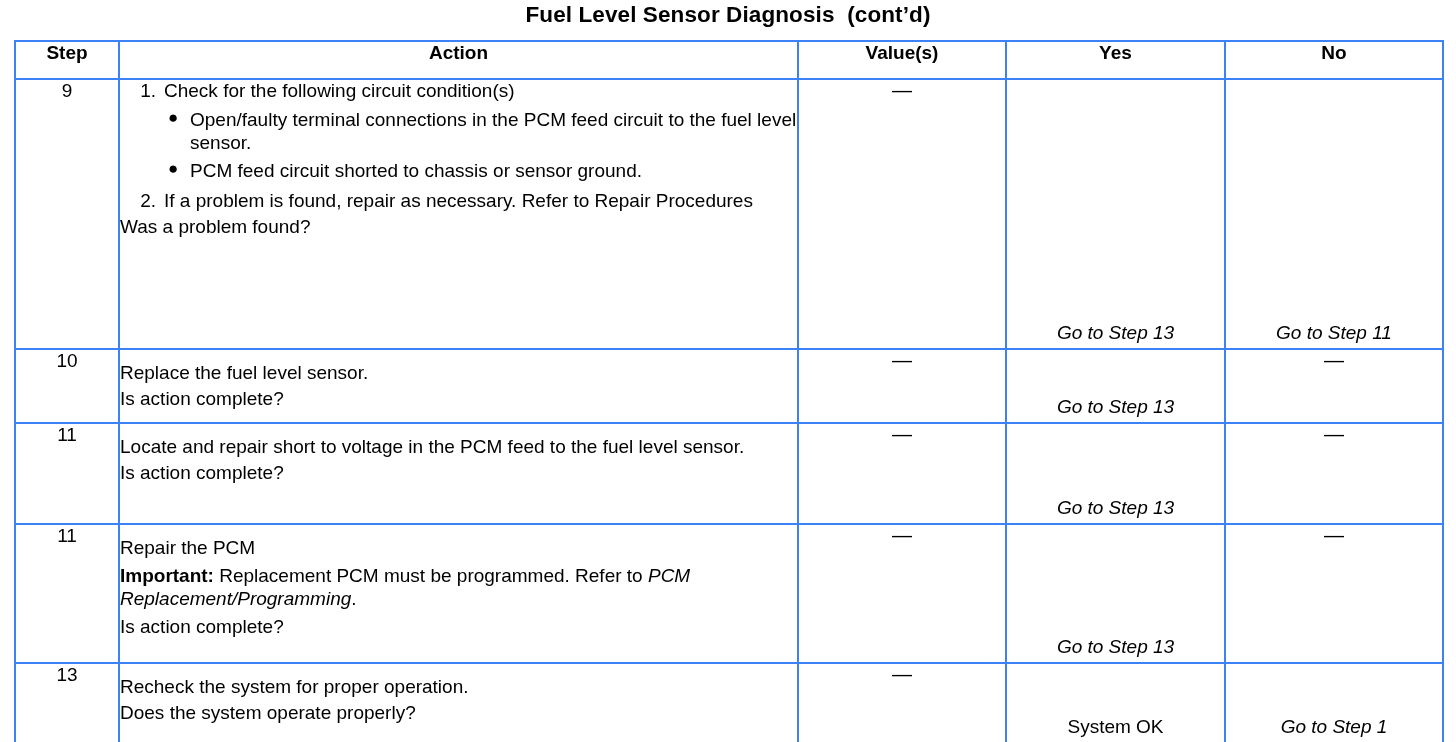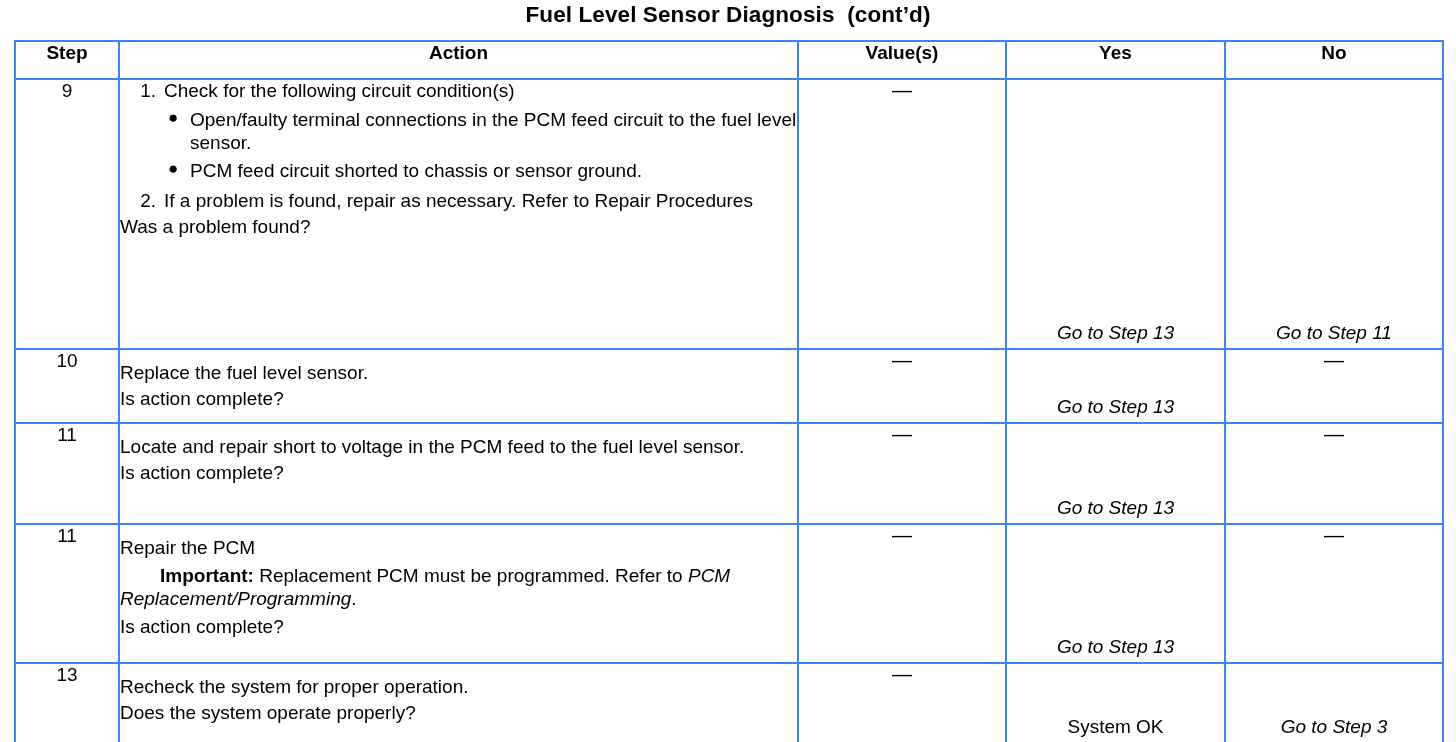--- a/index.html
+++ b/index.html
@@ -122,21 +122,21 @@
     text-align: center;
     position: relative;
   }
   .yn-bottom {
     display: block;
     position: absolute;
     left: 0; right: 0;
     bottom: 4px;
   }
   .ital { font-style: italic; }
-  .bold { font-weight: bold; padding-left: 40px; }
+  .bold { font-weight: bold; }
 </style>
 </head>
 <body>
 
 <div id="page">
 
   <div class="title-bar">
     <span class="title-text">Fuel Level Sensor Diagnosis  (cont’d)</span>
   </div>
 
@@ -255,19 +255,19 @@
           <div class="action-line">Recheck the system for proper operation.</div>
           <div class="action-line question-line">Does the system operate properly?</div>
         </td>
         <td class="val-cell">
           <span class="dash">—</span>
         </td>
         <td class="yn-cell">
           <span class="yn-bottom">System OK</span>
         </td>
         <td class="yn-cell">
-          <span class="yn-bottom ital">Go to Step 3</span>
+          <span class="yn-bottom ital">Go to Step 1</span>
         </td>
       </tr>
 
     </tbody>
   </table>
 </div>
 
 </body></html>

